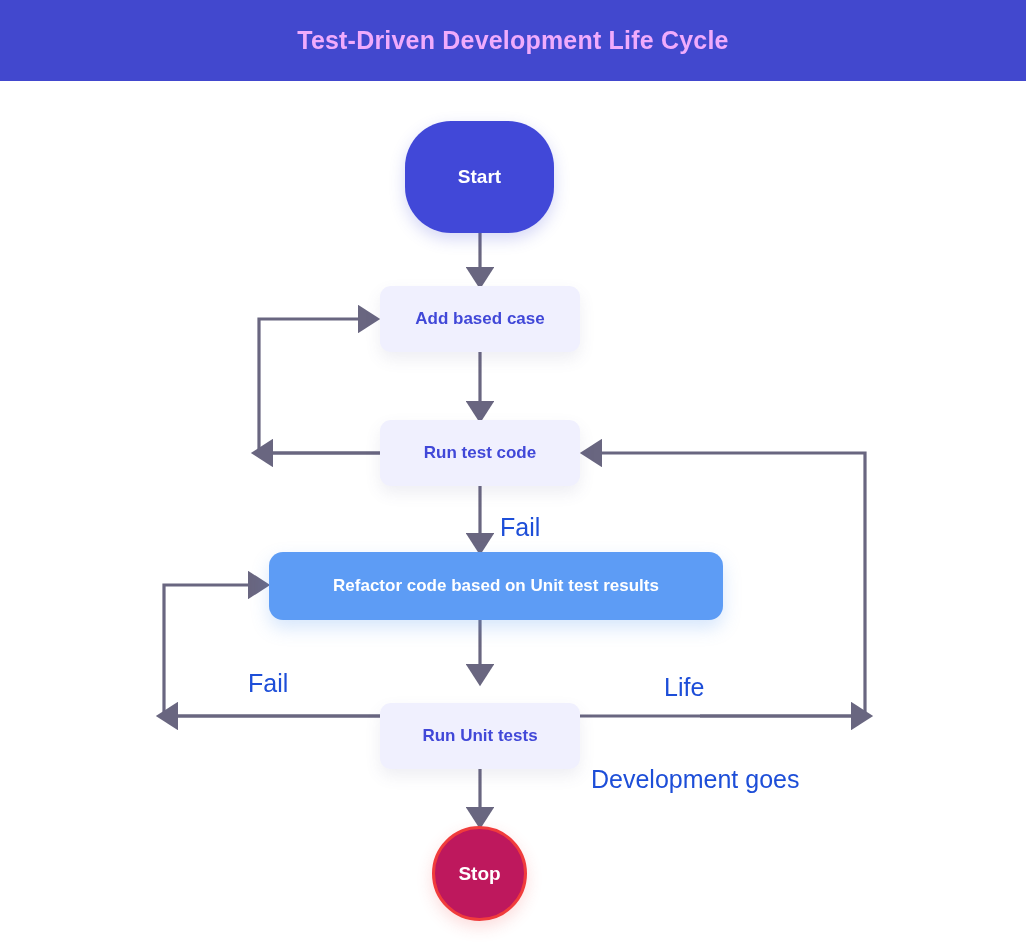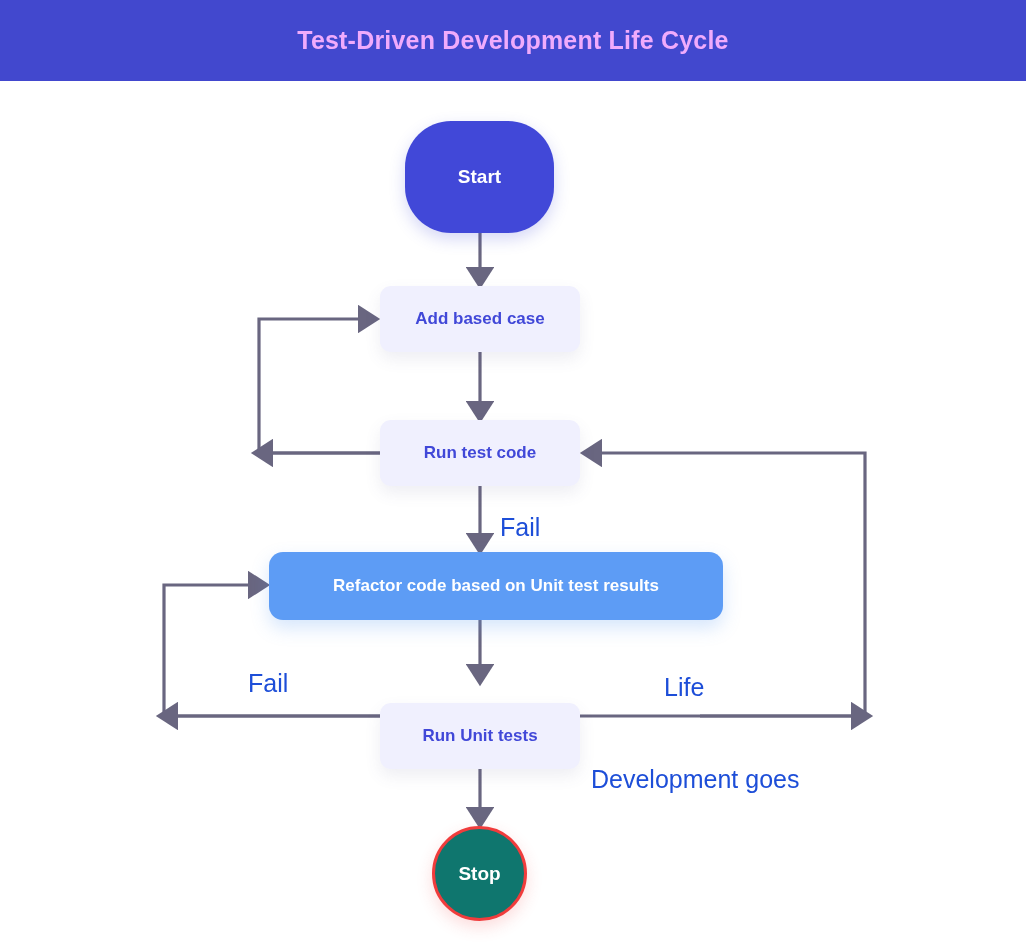--- a/index.html
+++ b/index.html
@@ -120,21 +120,21 @@
     color: #ffffff;
     font-size: 17px;
     font-weight: bold;
   }
 
   #node-stop {
     left: 432px;
     top: 745px;
     width: 95px;
     height: 95px;
-    background: #0f766e;
+    background: #be185d;
     border: 3px solid #f03c3c;
     border-radius: 50%;
     box-shadow: 0 6px 16px rgba(240, 60, 60, 0.18);
   }
   #node-stop .node-label {
     color: #ffffff;
     font-size: 19px;
     font-weight: bold;
   }
 

